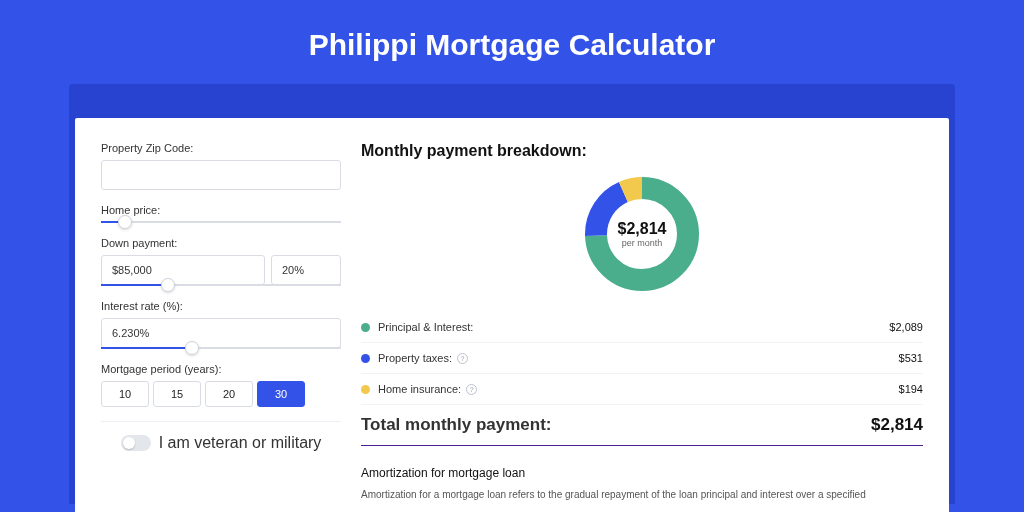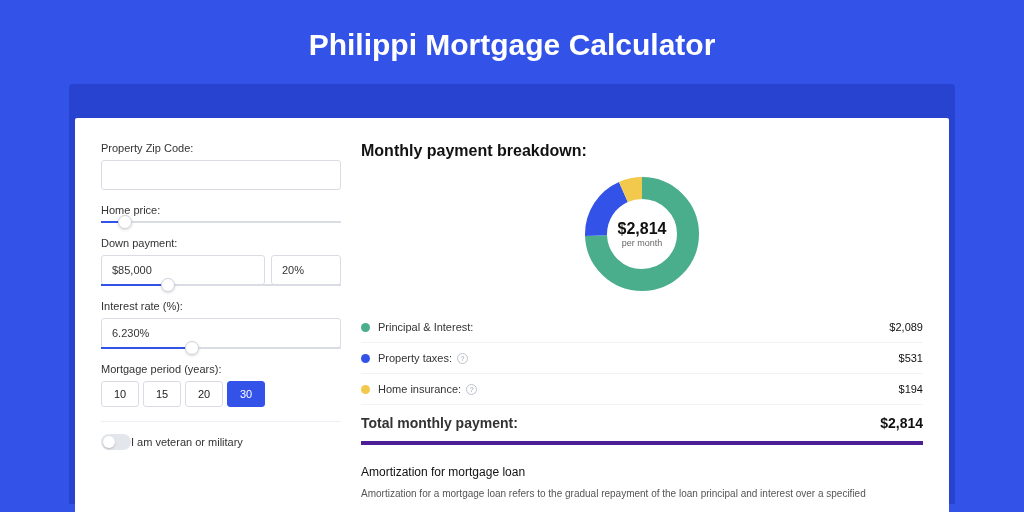--- a/index.html
+++ b/index.html
@@ -13,35 +13,35 @@
   .lbl { font-size: 11px; color: #333; margin-bottom: 6px; display: block; }
   .inp { width: 100%; height: 30px; border: 1px solid #d9dde3; border-radius: 3px; padding: 0 10px; font-size: 11px; color: #333; background: #fff; }
   .field { margin-bottom: 14px; position: relative; }
   .row { display: flex; gap: 6px; }
   .row .inp:first-child { flex: 1; }
   .row .inp.pct { width: 70px; }
   .slider { position: relative; height: 2px; background: #d9dde3; margin-top: -1px; }
   .slider .fill { position: absolute; left: 0; top: 0; height: 100%; background: #3353e8; }
   .slider .thumb { position: absolute; top: 50%; transform: translate(-50%, -50%); width: 14px; height: 14px; border-radius: 50%; background: #fff; border: 1px solid #cfd4dc; box-shadow: 0 1px 3px rgba(0,0,0,0.15); }
   .periods { display: flex; gap: 4px; }
-  .pbtn { width: 38px; height: 26px; display: flex; align-items: center; justify-content: center; border: 1px solid #d9dde3; border-radius: 3px; font-size: 11px; background: #fff; cursor: pointer; }
+  .pbtn { width: 48px; height: 26px; display: flex; align-items: center; justify-content: center; border: 1px solid #d9dde3; border-radius: 3px; font-size: 11px; background: #fff; cursor: pointer; }
   .pbtn.active { background: #3353e8; color: #fff; border-color: #3353e8; }
   .divider { height: 1px; background: #eceff3; margin: 12px 0; }
-  .switchrow { display: flex; align-items: center; font-size: 11px; color: #333; }
+  .switchrow { display: flex; align-items: center; gap: 8px; font-size: 16px; color: #333; justify-content: center; }
   .switch { width: 30px; height: 16px; border-radius: 8px; background: #e3e6eb; position: relative; }
   .switch .knob { width: 12px; height: 12px; border-radius: 50%; background: #fff; position: absolute; top: 2px; left: 2px; box-shadow: 0 1px 2px rgba(0,0,0,0.2); }
   .rhdr { font-size: 16px; font-weight: 700; color: #111; margin-bottom: 10px; }
   .donutwrap { display: flex; justify-content: center; padding: 4px 0 18px; }
   .donut { position: relative; width: 120px; height: 120px; }
   .donut svg { transform: rotate(-90deg); }
   .dcenter { position: absolute; inset: 0; display: flex; flex-direction: column; align-items: center; justify-content: center; }
   .dval { font-size: 16px; font-weight: 700; color: #111; }
   .dsub { font-size: 9px; color: #666; }
   .line { display: flex; align-items: center; padding: 9px 0; border-bottom: 1px solid #f0f2f5; font-size: 11px; }
-  .line.last { border-bottom: 4px solid #4c1d95; font-weight: 700; font-size: 14px; padding: 10px 0; }
+  .line.last { border-bottom: 1px solid #4c1d95; font-weight: 700; font-size: 17px; padding: 10px 0; }
   .dot { width: 9px; height: 9px; border-radius: 50%; margin-right: 8px; flex-shrink: 0; }
   .lname { color: #333; }
   .info { width: 11px; height: 11px; border-radius: 50%; border: 1px solid #bcc2cc; margin-left: 5px; color: #9aa1ad; font-size: 7px; display: inline-flex; align-items: center; justify-content: center; line-height: 1; }
   .amt { margin-left: auto; color: #111; }
   .amort { margin-top: 20px; }
   .amtitle { font-size: 12px; font-weight: 400; color: #111; margin-bottom: 8px; }
   .amtext { font-size: 10px; color: #555; line-height: 1.4; }
 </style>
 </head>
 <body>

